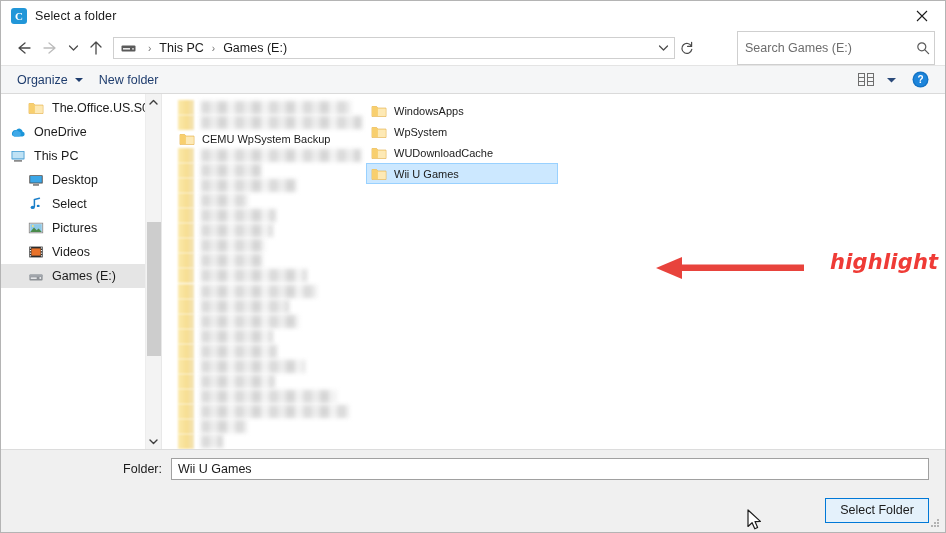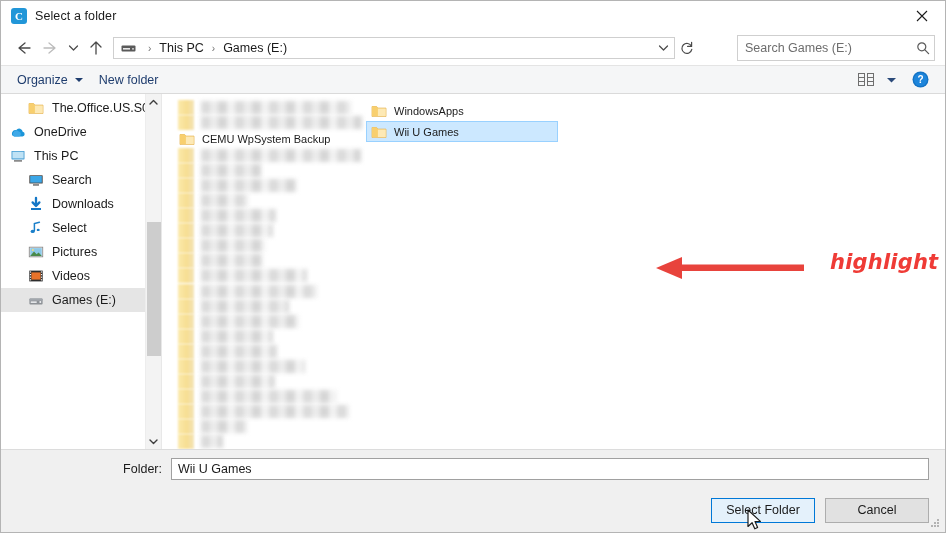--- a/index.html
+++ b/index.html
@@ -103,21 +103,21 @@
     display:flex; align-items:center; justify-content:center;
   }
   .refreshbtn {
     width: 22px; height: 22px;
     display:flex; align-items:center; justify-content:center;
     flex: 0 0 22px;
     margin: 0 2px 0 1px;
   }
   .searchbox {
     width: 198px; flex: 0 0 198px;
-    height: 26px;
+    height: 34px;
     border: 1px solid #cfcfcf;
     background: #fff;
     display: flex; align-items: center;
     box-sizing: border-box;
     margin-left: 37px;
   }
   .searchbox .ph {
     flex: 1 1 auto;
     font-size: 12.5px; color: #6d6d6d;
     padding-left: 7px;
@@ -517,30 +517,21 @@
             <span class="t-label">This PC</span>
           </div>
           <div class="tree-row ind-1">
             <span class="t-ico">
               <svg width="16" height="16" viewBox="0 0 16 16">
                 <rect x="1.3" y="3.2" width="13.4" height="8.4" rx=".5" fill="#4a4a4a"></rect>
                 <rect x="2.2" y="4" width="11.6" height="6.6" fill="#3ba7e8"></rect>
                 <rect x="5" y="12.3" width="6" height="1.3" fill="#5a5a5a"></rect>
               </svg>
             </span>
-            <span class="t-label">Search</span>
-          </div>
-          <div class="tree-row ind-1">
-            <span class="t-ico">
-              <svg width="16" height="16" viewBox="0 0 16 16">
-                <path d="M8 1.8 V9.3 M4.6 6.4 L8 10 L11.4 6.4" stroke="#1477c7" stroke-width="2.3" fill="none" stroke-linecap="round" stroke-linejoin="round"></path>
-                <rect x="3" y="12" width="10" height="2" fill="#1477c7"></rect>
-              </svg>
-            </span>
-            <span class="t-label">Downloads</span>
+            <span class="t-label">Desktop</span>
           </div>
           <div class="tree-row ind-1">
             <span class="t-ico">
               <svg width="16" height="16" viewBox="0 0 16 16">
                 <path d="M11.4 2.2 L6.4 3.6 V10.6" stroke="#1a7fc9" stroke-width="1.5" fill="none" stroke-linecap="round"></path>
                 <ellipse cx="4.7" cy="11.4" rx="2.1" ry="1.7" fill="#1a7fc9"></ellipse>
                 <ellipse cx="10.2" cy="9.9" rx="1.5" ry="1.2" fill="#1a7fc9"></ellipse>
               </svg>
             </span>
             <span class="t-label">Select</span>
@@ -710,20 +701,40 @@
           <div class="f-row">
             <span class="f-ico">
               <svg width="16" height="16" viewBox="0 0 16 16">
                 <path d="M1 3.5 h4.6 l1.2 1.6 H15 v8.4 H1 Z" fill="#fcd77f" stroke="#e5b65c" stroke-width=".8"></path>
                 <path d="M1.3 5.6 H14.7 V13.2 H1.3 Z" fill="#fde9b5"></path>
                 <path d="M1 3.5 h4.6 l1.2 1.6 H6.9 V13 H1 Z" fill="#f8cf6e"></path>
               </svg>
             </span>
             <span class="f-label">WindowsApps</span>
           </div>
+          <div class="f-row">
+            <span class="f-ico">
+              <svg width="16" height="16" viewBox="0 0 16 16">
+                <path d="M1 3.5 h4.6 l1.2 1.6 H15 v8.4 H1 Z" fill="#fcd77f" stroke="#e5b65c" stroke-width=".8"></path>
+                <path d="M1.3 5.6 H14.7 V13.2 H1.3 Z" fill="#fde9b5"></path>
+                <path d="M1 3.5 h4.6 l1.2 1.6 H6.9 V13 H1 Z" fill="#f8cf6e"></path>
+              </svg>
+            </span>
+            <span class="f-label">WpSystem</span>
+          </div>
+          <div class="f-row">
+            <span class="f-ico">
+              <svg width="16" height="16" viewBox="0 0 16 16">
+                <path d="M1 3.5 h4.6 l1.2 1.6 H15 v8.4 H1 Z" fill="#fcd77f" stroke="#e5b65c" stroke-width=".8"></path>
+                <path d="M1.3 5.6 H14.7 V13.2 H1.3 Z" fill="#fde9b5"></path>
+                <path d="M1 3.5 h4.6 l1.2 1.6 H6.9 V13 H1 Z" fill="#f8cf6e"></path>
+              </svg>
+            </span>
+            <span class="f-label">WUDownloadCache</span>
+          </div>
           <div class="f-row selected">
             <span class="f-ico">
               <svg width="16" height="16" viewBox="0 0 16 16">
                 <path d="M1 3.5 h4.6 l1.2 1.6 H15 v8.4 H1 Z" fill="#fcd77f" stroke="#e5b65c" stroke-width=".8"></path>
                 <path d="M1.3 5.6 H14.7 V13.2 H1.3 Z" fill="#fde9b5"></path>
                 <path d="M1 3.5 h4.6 l1.2 1.6 H6.9 V13 H1 Z" fill="#f8cf6e"></path>
               </svg>
             </span>
             <span class="f-label">Wii U Games</span>
           </div>
@@ -739,21 +750,20 @@
     </div>
   </div>
 
   <div class="footer">
     <div class="folder-row">
       <div class="folder-label">Folder:</div>
       <div class="folder-input">Wii U Games</div>
     </div>
     <div class="btn-row">
       <div class="btn default">Select Folder</div>
-      <div class="btn normal">Cancel</div>
     </div>
     <div class="grip">
       <svg width="12" height="12" viewBox="0 0 12 12">
         <g fill="#b3b3b3">
           <rect x="8" y="2" width="2" height="2"></rect>
           <rect x="5" y="5" width="2" height="2"></rect>
             <rect x="8" y="5" width="2" height="2"></rect>
           <rect x="2" y="8" width="2" height="2"></rect>
             <rect x="5" y="8" width="2" height="2"></rect>
             <rect x="8" y="8" width="2" height="2"></rect>

